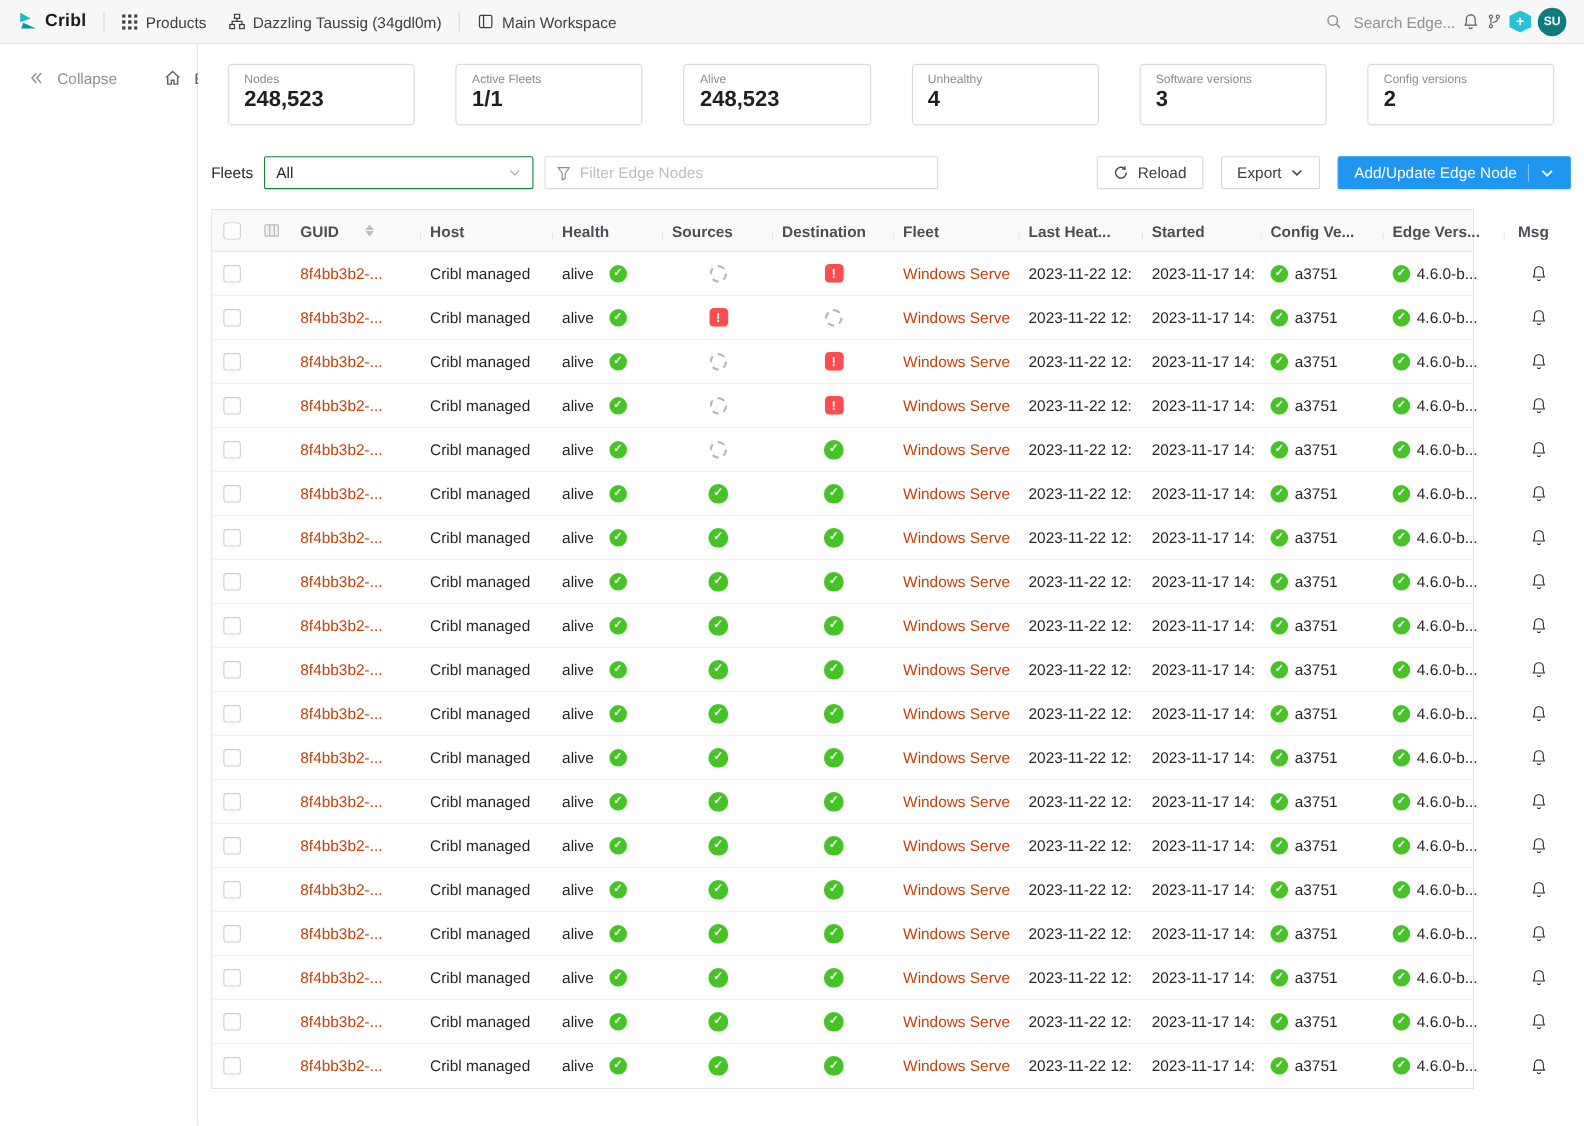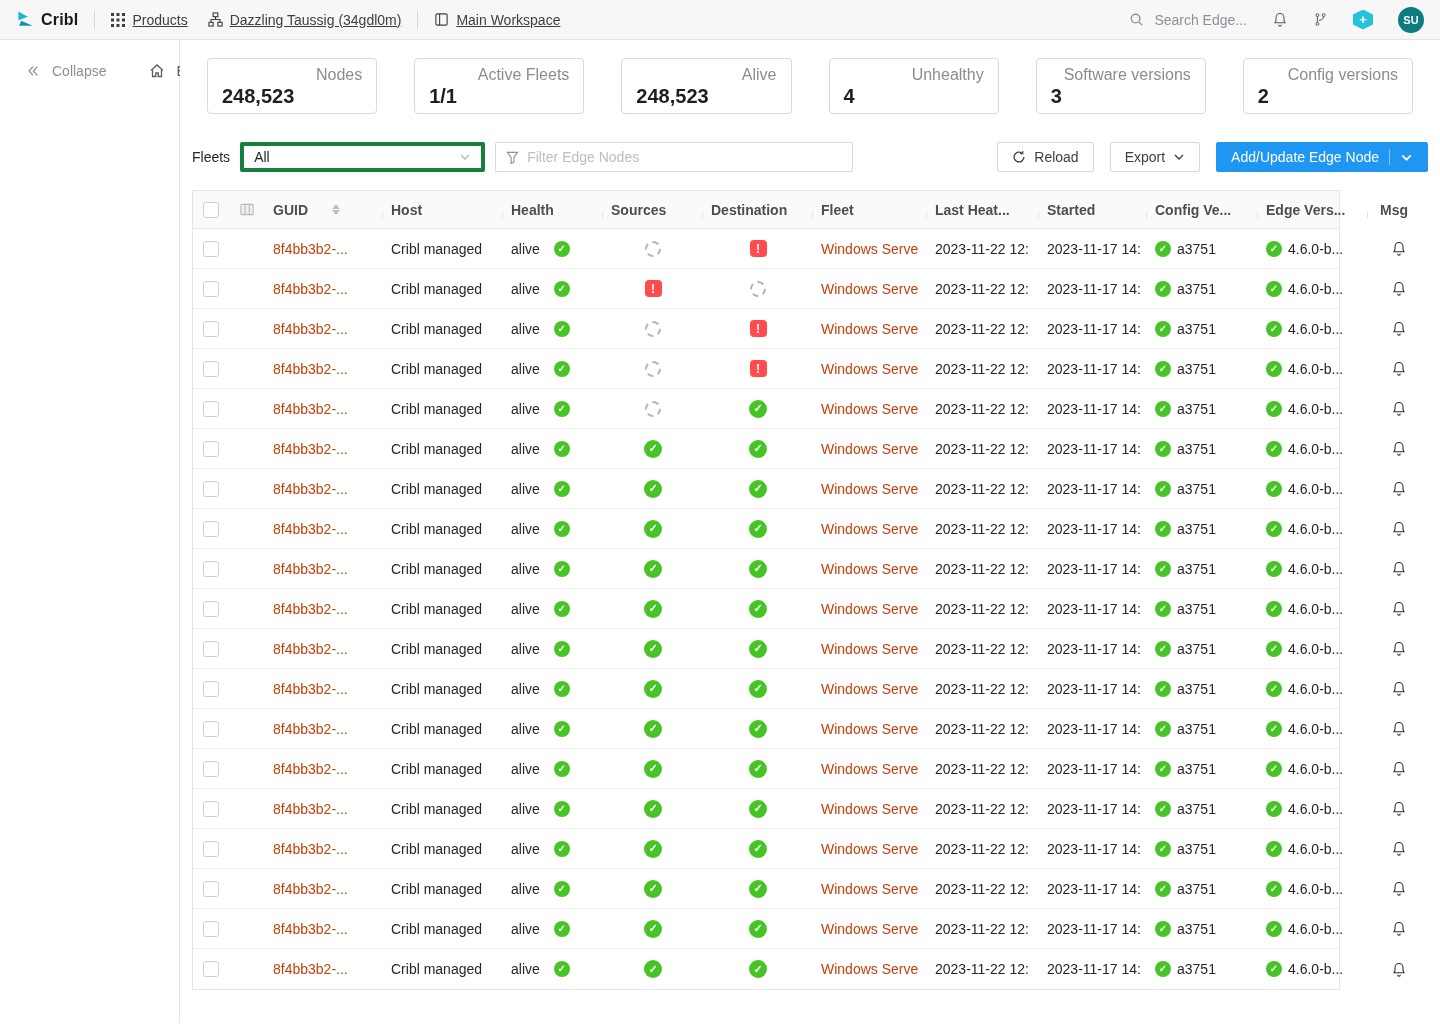--- a/index.html
+++ b/index.html
@@ -5,45 +5,45 @@
   * { margin:0; padding:0; box-sizing:border-box; }
   html,body { width:1440px; height:1024px; font-family:"Liberation Sans", sans-serif; background:#fff; overflow:hidden; }
   body { font-size:14px; color:#262626; }
 
   
   .topbar { height:40px; background:#f7f7f8; border-bottom:1px solid #e5e5e5; display:flex; align-items:center; padding:0 16px;justify-content:center; }
   .topbar-left { display:flex; align-items:center; gap:10px; }
   .brand { display:flex; align-items:center; gap:6px; cursor:pointer; }
   .brand-name { font-size:16px; font-weight:700; color:#17191c; letter-spacing:.2px; }
   .tb-divider { width:1px; height:18px; background:#d8d8d8; margin:0 6px; }
-  .tb-item { display:flex; align-items:center; gap:7px; color:#3c3f43; font-size:14px; cursor:pointer;text-decoration:underline; }
-  .topbar-right { margin-left:auto; display:flex; align-items:center; gap:25px; }
+  .tb-item { display:flex; align-items:center; gap:7px; color:#3c3f43; font-size:14px; cursor:pointer; }
+  .topbar-right { margin-left:auto; display:flex; align-items:center; gap:6px; }
   .tb-search { display:flex; align-items:center; gap:10px; color:#8d9095; font-size:14px; cursor:pointer; }
   .avatar { width:26px; height:26px; border-radius:50%; background:#0e7b7e; color:#fff; font-size:11px; font-weight:700; display:flex; align-items:center; justify-content:center; cursor:pointer; }
   .hexplus { width:20px; height:20px; background:#26c3d8; color:#fff; display:flex; align-items:center; justify-content:center; font-size:13px; font-weight:700; clip-path:polygon(50% 0,100% 25%,100% 75%,50% 100%,0 75%,0 25%); cursor:pointer; }
 
   
   .layout { display:flex; height:983px; }
   .sidebar { width:180px; border-right:1px solid #e6e6e6; background:#fff; display:flex; flex-direction:row; padding:14px 0 12px 0; }
   .side-item { height:34px; display:flex; align-items:center; gap:10px; padding:0 10px 0 16px; margin:0 8px; border-radius:6px; color:#595f66; font-size:14px; cursor:pointer; white-space:nowrap; }
   .side-item.collapse { color:#8c8f94; margin-bottom:2px; }
   .side-item.active { background:#d7f4f1; color:#17191c; font-weight:400; }
   .side-item .icn { width:18px; display:flex; justify-content:center; align-items:center; flex:none; }
   .side-spacer { flex:1; }
 
   
   .main { flex:1; background:#fff; padding:18px 12px 0 12px; }
   .stats-row { display:flex; gap:37px; margin:0 15px; }
   .stat-card { flex:1; height:56px; border:1px solid #d9d9d9; border-radius:4px; background:#fff; padding:7px 14px; }
-  .stat-label { font-size:16px; color:#8c8c8c;text-align:right; }
+  .stat-label { font-size:11px; color:#8c8c8c; }
   .stat-value { font-size:20px; font-weight:700; color:#1f1f1f; margin-top:1px; }
 
   .toolbar { display:flex; align-items:center; margin-top:28px; height:30px; }
   .toolbar-label { font-size:14px; color:#262626; margin-right:10px; }
-  .select-box { width:245px; height:30px; border:4px solid #15803d; border-radius:2px; background:#fff; display:flex; align-items:center; padding:0 10px; cursor:pointer; }
+  .select-box { width:245px; height:30px; border:1px solid #15803d; border-radius:2px; background:#fff; display:flex; align-items:center; padding:0 10px; cursor:pointer; }
   .select-box .sel-val { flex:1; color:#262626; }
   .filter-box { width:358px; height:30px; border:1px solid #d9d9d9; border-radius:2px; background:#fff; display:flex; align-items:center; gap:8px; padding:0 10px; margin-left:10px; }
   .filter-box input { border:none; outline:none; flex:1; font-size:14px; font-family:"Liberation Sans",sans-serif; color:#262626; background:transparent; }
   .filter-box input::placeholder { color:#bdbdbd; }
   .toolbar-spacer { flex:1; }
   .btn { height:30px; border:1px solid #d9d9d9; border-radius:2px; background:#fff; display:flex; align-items:center; gap:8px; padding:0 14px; font-size:14px; color:#3c3f43; cursor:pointer; }
   .btn + .btn { margin-left:16px;justify-content:flex-end; }
   .btn-primary { background:#1e96f2; border-color:#1e96f2; color:#fff; margin-left:16px; padding:0 14px; }
   .btn-primary .btn-div { width:1px; height:16px; background:rgba(255,255,255,.45); margin:0 2px; }
 

